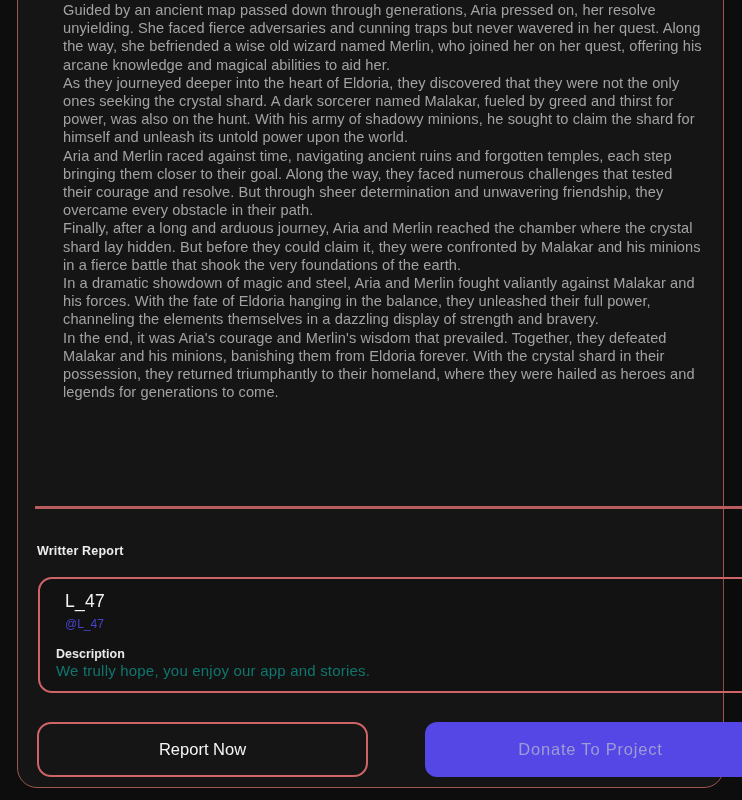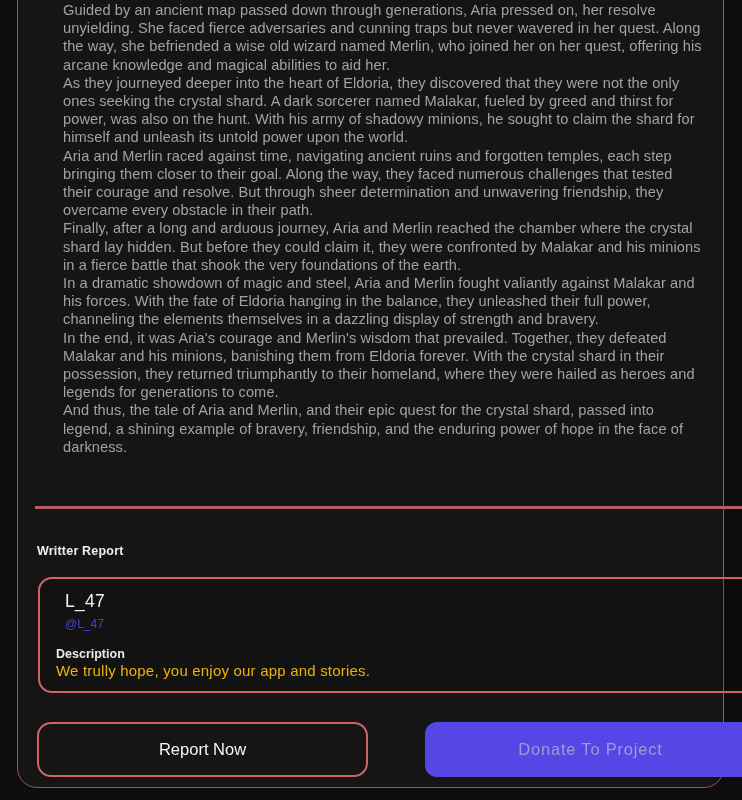--- a/index.html
+++ b/index.html
@@ -80,21 +80,21 @@
   .desc-label{
     position:absolute;
     left:16px; top:68px;
     color:#eaeaea;
     font-size:12.5px;
     font-weight:bold;
   }
   .desc-text{
     position:absolute;
     left:16px; top:83px;
-    color:#eab308;
+    color:#0f766e;
     font-size:15px;
     letter-spacing:0.2px;
   }
   .btn{
     position:absolute;
     top:722px;
     height:55px;
     display:flex;
     align-items:center;
     justify-content:center;
@@ -125,21 +125,20 @@
 
 <div class="frame"></div>
 
 <div class="story-panel">
     <p>Guided by an ancient map passed down through generations, Aria pressed on, her resolve unyielding. She faced fierce adversaries and cunning traps but never wavered in her quest. Along the way, she befriended a wise old wizard named Merlin, who joined her on her quest, offering his arcane knowledge and magical abilities to aid her.</p>
     <p>As they journeyed deeper into the heart of Eldoria, they discovered that they were not the only ones seeking the crystal shard. A dark sorcerer named Malakar, fueled by greed and thirst for power, was also on the hunt. With his army of shadowy minions, he sought to claim the shard for himself and unleash its untold power upon the world.</p>
     <p>Aria and Merlin raced against time, navigating ancient ruins and forgotten temples, each step bringing them closer to their goal. Along the way, they faced numerous challenges that tested their courage and resolve. But through sheer determination and unwavering friendship, they overcame every obstacle in their path.</p>
     <p>Finally, after a long and arduous journey, Aria and Merlin reached the chamber where the crystal shard lay hidden. But before they could claim it, they were confronted by Malakar and his minions in a fierce battle that shook the very foundations of the earth.</p>
     <p>In a dramatic showdown of magic and steel, Aria and Merlin fought valiantly against Malakar and his forces. With the fate of Eldoria hanging in the balance, they unleashed their full power, channeling the elements themselves in a dazzling display of strength and bravery.</p>
     <p>In the end, it was Aria's courage and Merlin's wisdom that prevailed. Together, they defeated Malakar and his minions, banishing them from Eldoria forever. With the crystal shard in their possession, they returned triumphantly to their homeland, where they were hailed as heroes and legends for generations to come.</p>
-    <p>And thus, the tale of Aria and Merlin, and their epic quest for the crystal shard, passed into legend, a shining example of bravery, friendship, and the enduring power of hope in the face of darkness.</p>
   </div>
 
 <div class="section-divider"></div>
 
 <div class="writer-heading">Writter Report</div>
 
 <div class="writer-card">
   <div class="writer-name">L_47</div>
   <div class="writer-handle">@L_47</div>
   <div class="desc-label">Description</div>

